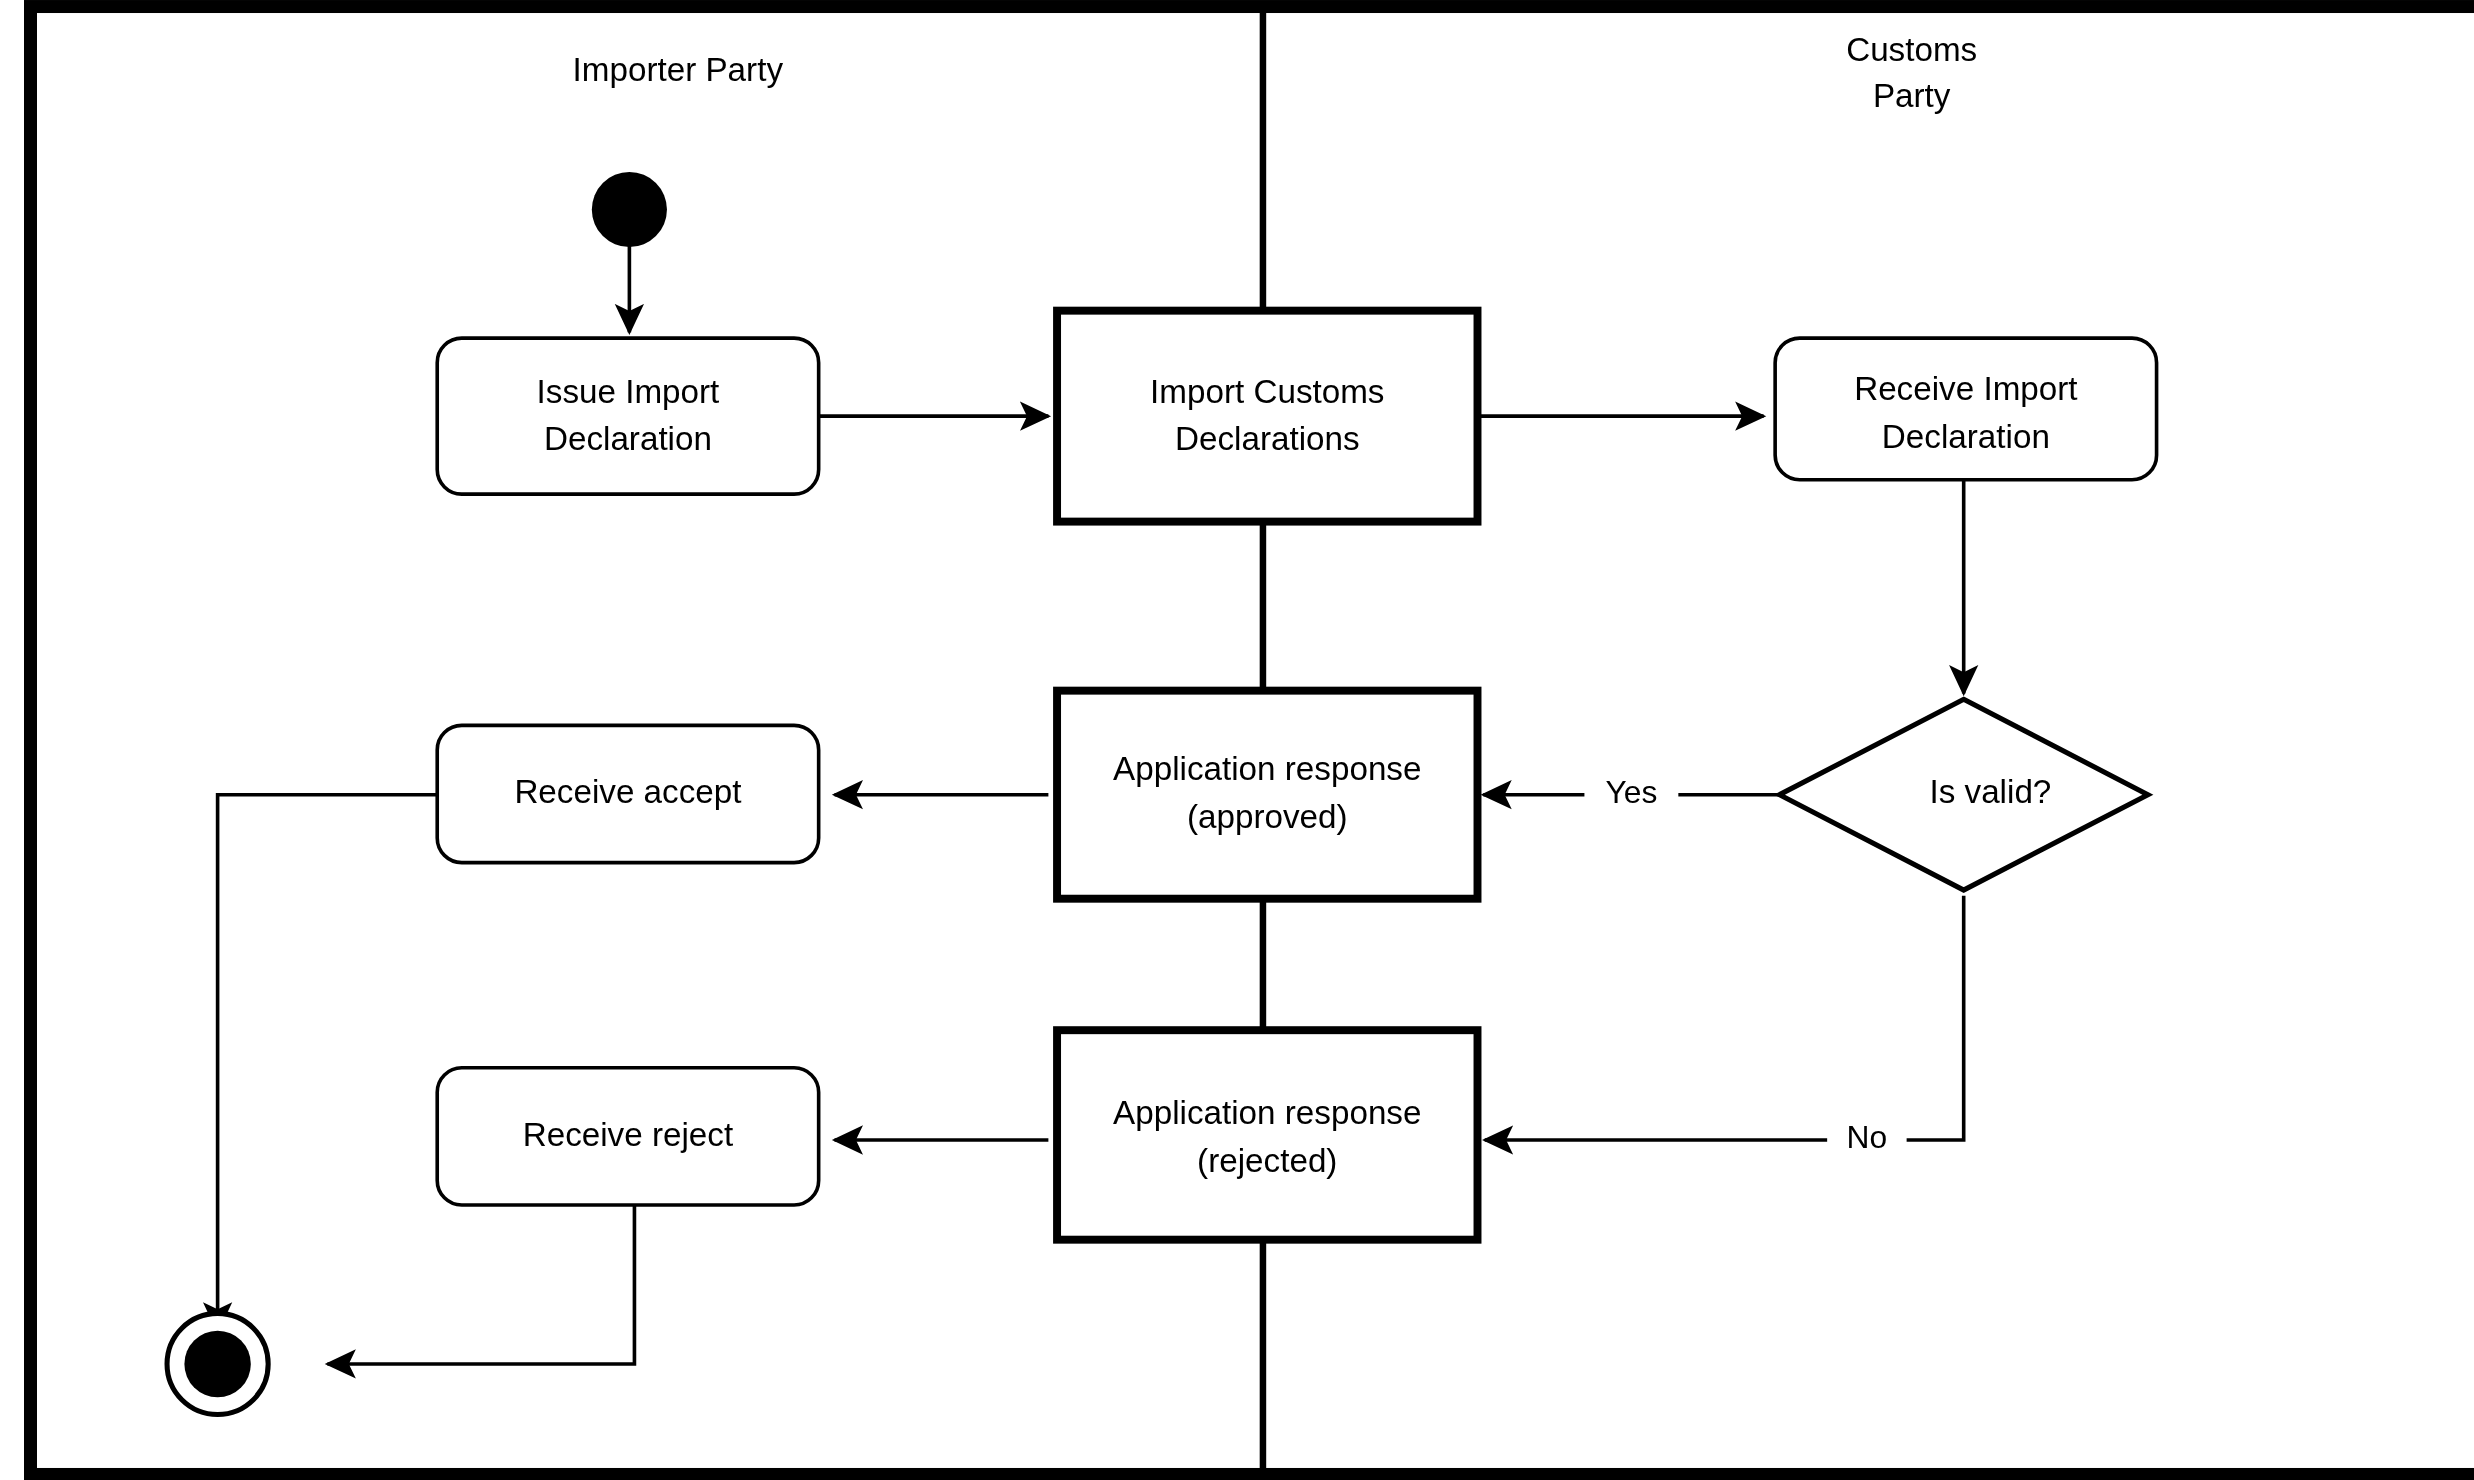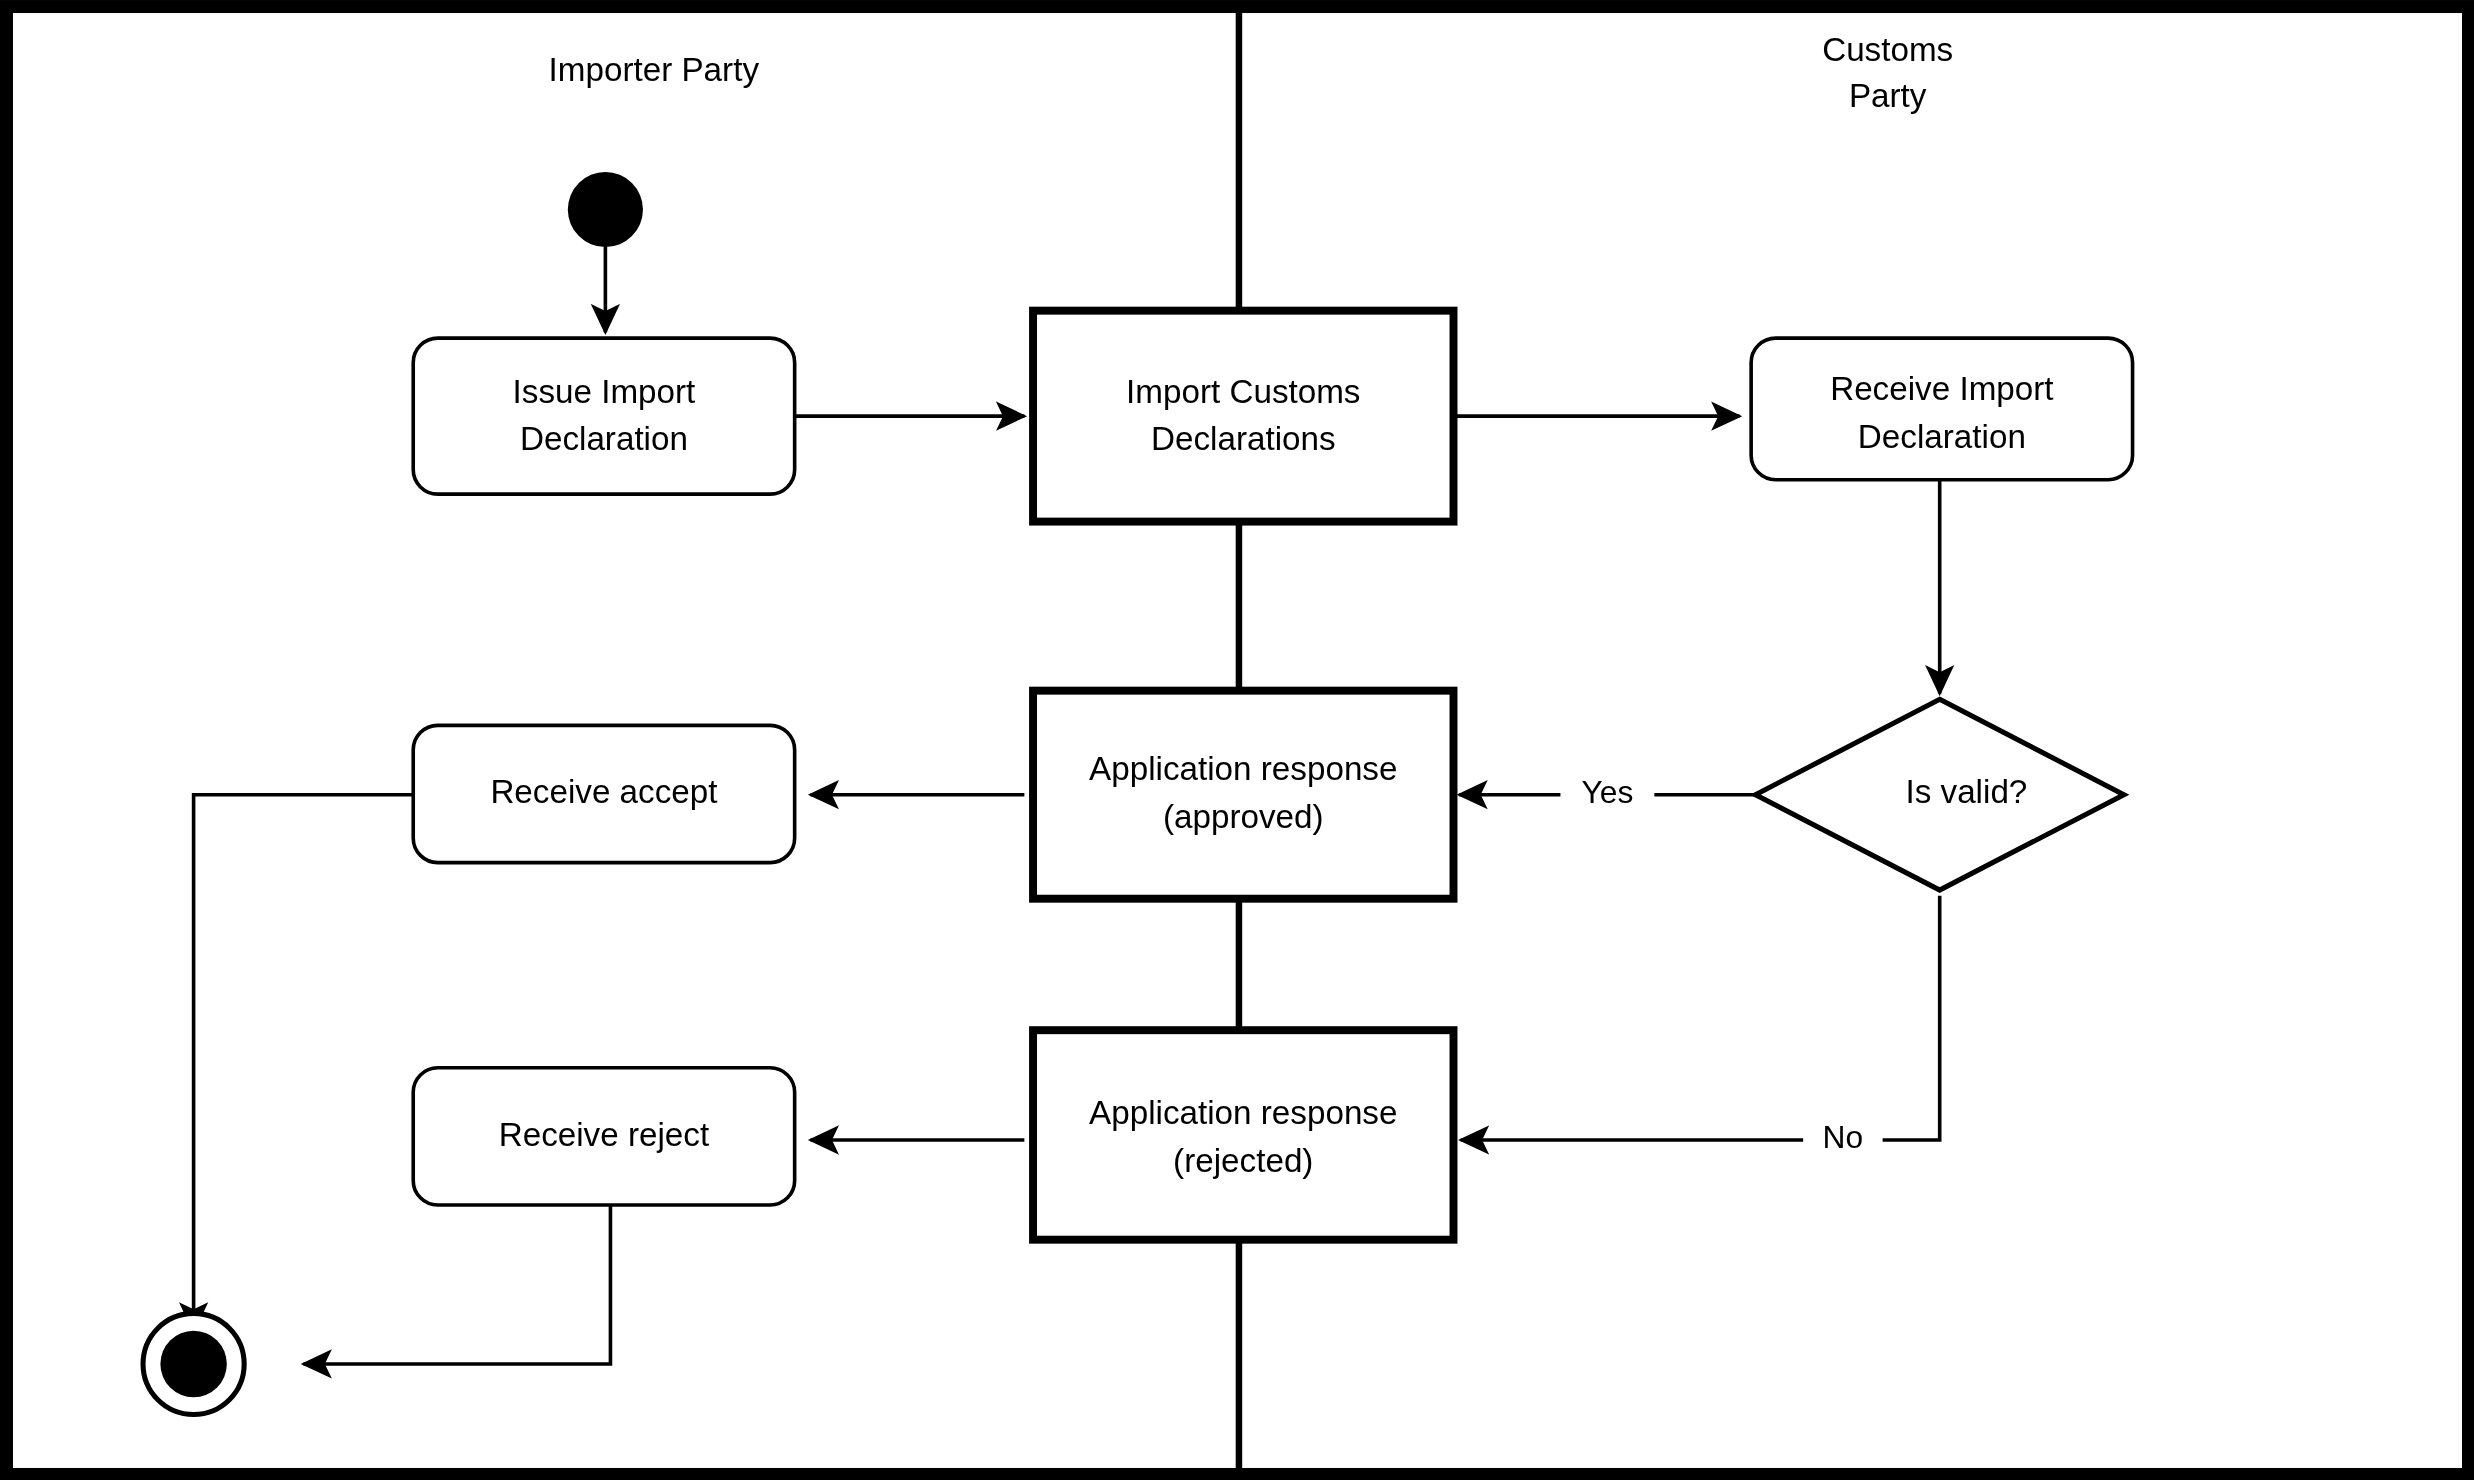--- a/index.html
+++ b/index.html
@@ -10,20 +10,21 @@
   body {
     width: 2475px;
     height: 1481px;
     font-family: "Liberation Sans", sans-serif;
     overflow: hidden;
   }
   #diagram-root {
     position: relative;
     width: 2014px;
     height: 1481px;
+    padding-left: 24px;
   }
   svg#activity-diagram {
     display: block;
     width: 2475px;
     height: 1481px;
   }
   .lane-title {
     font-family: "Liberation Sans", sans-serif;
     font-size: 46px;
     fill: #000000;

